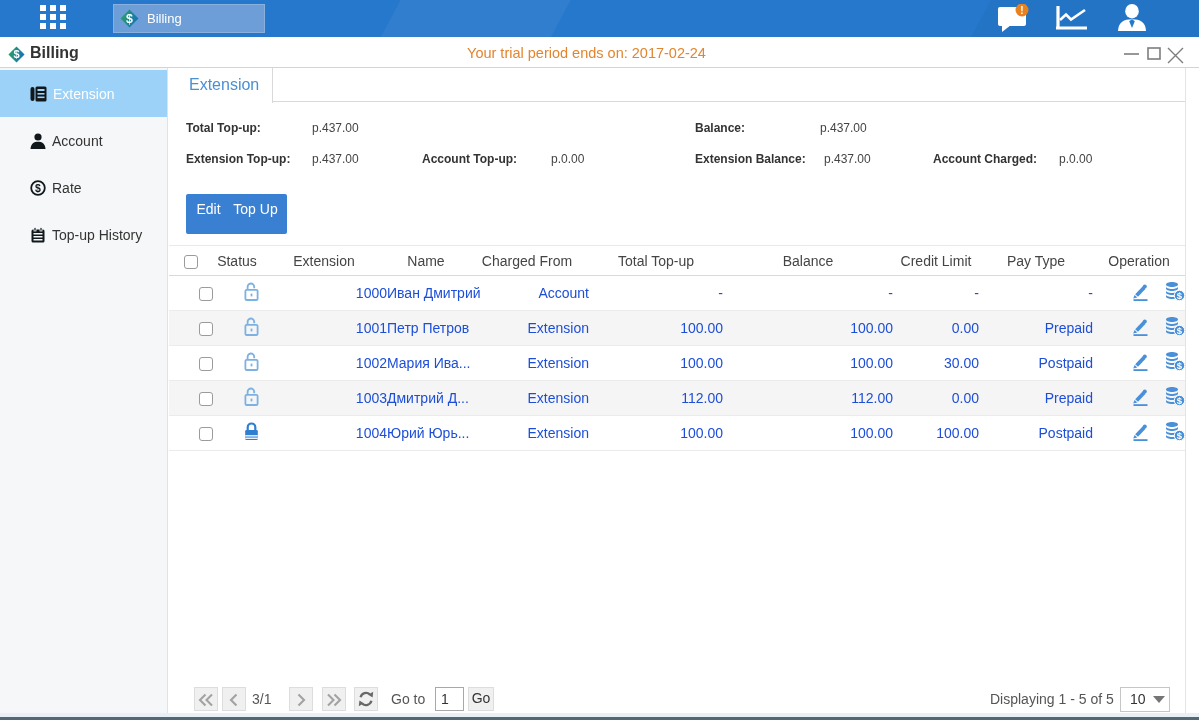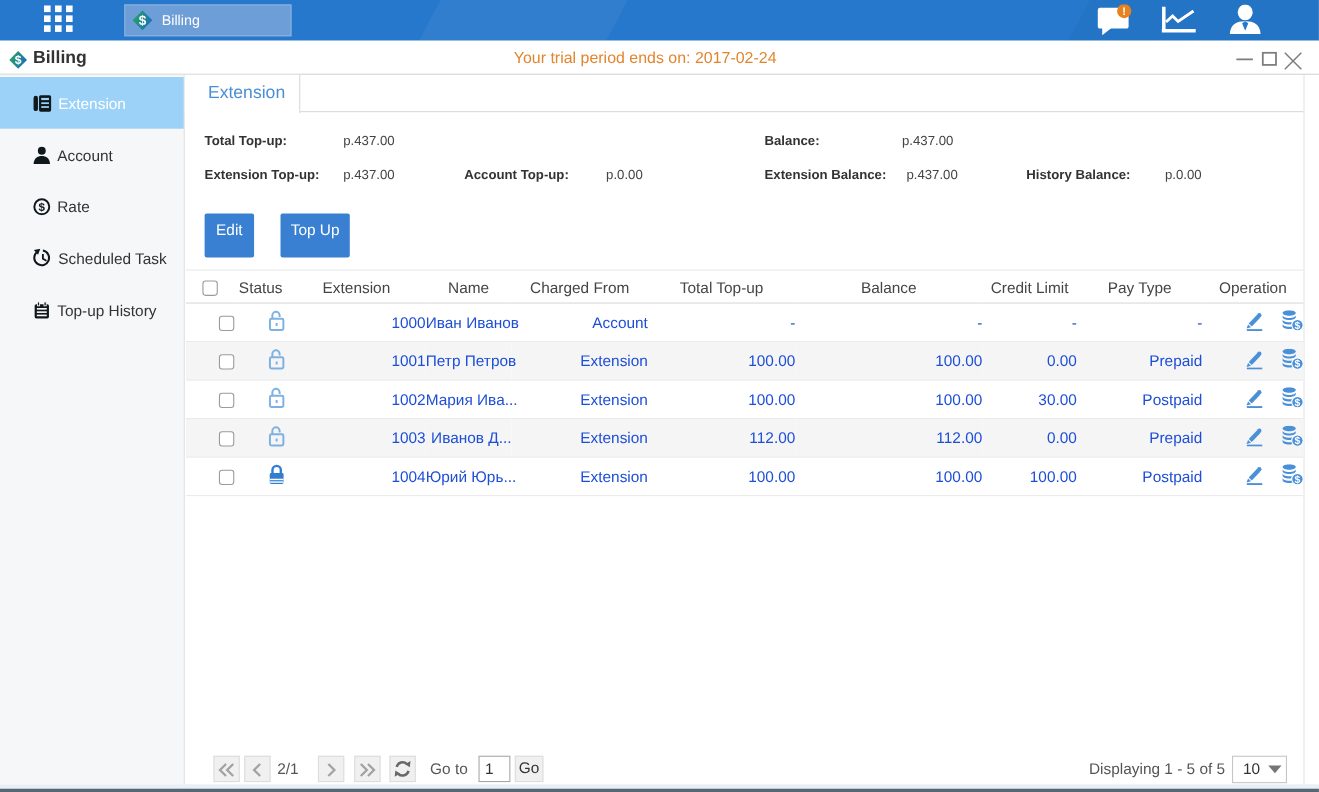--- a/index.html
+++ b/index.html
@@ -127,28 +127,20 @@
       <span>Account</span>
     </div>
     <div class="sitem">
       <svg width="16" height="16" viewBox="0 0 16 16">
         <circle cx="8" cy="8" r="6.8" fill="none" stroke="#10181c" stroke-width="1.8"></circle>
         <text x="8" y="11.8" font-size="10.5" font-weight="bold" fill="#10181c" text-anchor="middle" font-family="Liberation Sans">$</text>
       </svg>
       <span>Rate</span>
     </div>
     <div class="sitem">
-      <svg width="17" height="17" viewBox="0 0 17 17">
-        <path d="M3.2,3.6 A6.7,6.7 0 1 0 9,1.8" fill="none" stroke="#10181c" stroke-width="1.9"></path>
-        <polygon points="6.6,0.2 0.8,1.2 4.6,5.6" fill="#10181c"></polygon>
-        <path d="M9,4.8 V9.2 L12.2,11" fill="none" stroke="#10181c" stroke-width="1.7"></path>
-      </svg>
-      <span>Scheduled Task</span>
-    </div>
-    <div class="sitem">
       <svg width="16" height="16" viewBox="0 0 16 16">
         <rect x="1.5" y="2.5" width="13" height="13" rx="1.5" fill="#10181c"></rect>
         <rect x="4" y="0.5" width="2" height="3.5" fill="#10181c" stroke="#f6f7f8" stroke-width="0.8"></rect>
         <rect x="10" y="0.5" width="2" height="3.5" fill="#10181c" stroke="#f6f7f8" stroke-width="0.8"></rect>
         <rect x="3.5" y="6" width="9" height="1.5" fill="#f6f7f8"></rect>
         <rect x="3.5" y="9" width="9" height="1.5" fill="#f6f7f8"></rect>
         <rect x="3.5" y="12" width="9" height="1.5" fill="#f6f7f8"></rect>
       </svg>
       <span>Top-up History</span>
     </div>
@@ -161,24 +153,24 @@
     <div class="srow" style="left:18px;top:53px"><b>Total Top-up:</b></div>
     <div class="srow" style="left:144px;top:53px">p.437.00</div>
     <div class="srow" style="left:527px;top:53px"><b>Balance:</b></div>
     <div class="srow" style="left:652px;top:53px">p.437.00</div>
     <div class="srow" style="left:18px;top:84px"><b>Extension Top-up:</b></div>
     <div class="srow" style="left:144px;top:84px">p.437.00</div>
     <div class="srow" style="left:254px;top:84px"><b>Account Top-up:</b></div>
     <div class="srow" style="left:383px;top:84px">p.0.00</div>
     <div class="srow" style="left:527px;top:84px"><b>Extension Balance:</b></div>
     <div class="srow" style="left:656px;top:84px">p.437.00</div>
-    <div class="srow" style="left:765px;top:84px"><b>History Balance:</b></div>
+    <div class="srow" style="left:765px;top:84px"><b>Account Charged:</b></div>
     <div class="srow" style="left:891px;top:84px">p.0.00</div>
     <div class="btn" style="left:18px;top:126px;width:45px">Edit</div>
-    <div class="btn" style="left:87px;top:126px;width:63px">Top Up</div>
+    <div class="btn" style="left:56px;top:126px;width:63px">Top Up</div>
     <table class="grid">
       <colgroup>
         <col style="width:44px">
           <col style="width:48px">
           <col style="width:126px">
           <col style="width:78px">
           <col style="width:124px">
           <col style="width:134px">
           <col style="width:170px">
           <col style="width:86px">
@@ -199,21 +191,21 @@
             <th>Operation</th>
       </tr>
       <tr>
         <td><span class="cb"></span></td>
             <td><svg width="19" height="21" viewBox="0 0 19 21">
 <path d="M5.6,8.8 V6 A3.3,3.3 0 0 1 12.2,5.6 V7.2" fill="none" stroke="#7db1e2" stroke-width="1.8"></path>
 <rect x="3.4" y="8.8" width="12.2" height="10.2" rx="1.3" fill="none" stroke="#7db1e2" stroke-width="1.8"></rect>
 <line x1="9.5" y1="12.6" x2="9.5" y2="15.4" stroke="#7db1e2" stroke-width="1.8"></line>
 </svg></td>
             <td>1000</td>
-            <td>Иван Иванов</td>
+            <td>Иван Дмитрий</td>
             <td>Account</td>
             <td>-</td>
             <td>-</td>
             <td>-</td>
             <td>-</td>
             <td><svg width="19" height="18" viewBox="0 0 19 18" style="margin-right:15px">
 <path d="M4.2,11.2 L11.8,3.2 L14.6,5.8 L7,13.8 Z" fill="#4a90d9"></path>
 <circle cx="13.8" cy="3.6" r="2" fill="#4a90d9"></circle>
 <polygon points="3.6,11.9 6.3,14.4 2.2,15.6" fill="#4a90d9"></polygon>
 <rect x="2.5" y="16.2" width="14" height="1.8" fill="#4a90d9"></rect>
@@ -283,21 +275,21 @@
 </svg></td>
       </tr>
       <tr class="alt">
         <td><span class="cb"></span></td>
             <td><svg width="19" height="21" viewBox="0 0 19 21">
 <path d="M5.6,8.8 V6 A3.3,3.3 0 0 1 12.2,5.6 V7.2" fill="none" stroke="#7db1e2" stroke-width="1.8"></path>
 <rect x="3.4" y="8.8" width="12.2" height="10.2" rx="1.3" fill="none" stroke="#7db1e2" stroke-width="1.8"></rect>
 <line x1="9.5" y1="12.6" x2="9.5" y2="15.4" stroke="#7db1e2" stroke-width="1.8"></line>
 </svg></td>
             <td>1003</td>
-            <td>Иванов Д...</td>
+            <td>Дмитрий Д...</td>
             <td>Extension</td>
             <td>112.00</td>
             <td>112.00</td>
             <td>0.00</td>
             <td>Prepaid</td>
             <td><svg width="19" height="18" viewBox="0 0 19 18" style="margin-right:15px">
 <path d="M4.2,11.2 L11.8,3.2 L14.6,5.8 L7,13.8 Z" fill="#4a90d9"></path>
 <circle cx="13.8" cy="3.6" r="2" fill="#4a90d9"></circle>
 <polygon points="3.6,11.9 6.3,14.4 2.2,15.6" fill="#4a90d9"></polygon>
 <rect x="2.5" y="16.2" width="14" height="1.8" fill="#4a90d9"></rect>
@@ -341,21 +333,21 @@
       </tr>
     </tbody>
       </table>
     <div class="pgbar">
       <div class="pbtn" style="left:26px"><svg width="18" height="14" viewBox="0 0 18 14" style="margin-top:5px">
             <path d="M8.5,1.5 L3,7 L8.5,12.5 M15,1.5 L9.5,7 L15,12.5" stroke="#a2a2a2" stroke-width="2.1" fill="none"></path>
           </svg></div>
       <div class="pbtn" style="left:54px"><svg width="14" height="14" viewBox="0 0 14 14" style="margin-top:5px">
             <path d="M9.5,1.5 L4,7 L9.5,12.5" stroke="#a2a2a2" stroke-width="2.1" fill="none"></path>
           </svg></div>
-      <div class="ptext" style="left:84px">2/1</div>
+      <div class="ptext" style="left:84px">3/1</div>
       <div class="pbtn" style="left:121px"><svg width="14" height="14" viewBox="0 0 14 14" style="margin-top:5px">
             <path d="M4.5,1.5 L10,7 L4.5,12.5" stroke="#a2a2a2" stroke-width="2.1" fill="none"></path>
           </svg></div>
       <div class="pbtn" style="left:154px"><svg width="18" height="14" viewBox="0 0 18 14" style="margin-top:5px">
             <path d="M3,1.5 L8.5,7 L3,12.5 M9.5,1.5 L15,7 L9.5,12.5" stroke="#a2a2a2" stroke-width="2.1" fill="none"></path>
           </svg></div>
       <div class="pbtn" style="left:186px"><svg width="16" height="16" viewBox="0 0 16 16" style="margin-top:3px">
 <path d="M2.6,6.2 A5.6,5.6 0 0 1 11.8,3.4" fill="none" stroke="#686868" stroke-width="2.3"></path>
 <polygon points="15.2,0.8 14.6,6.6 10.2,3.8" fill="#686868"></polygon>
 <path d="M13.4,9.8 A5.6,5.6 0 0 1 4.2,12.6" fill="none" stroke="#686868" stroke-width="2.3"></path>

